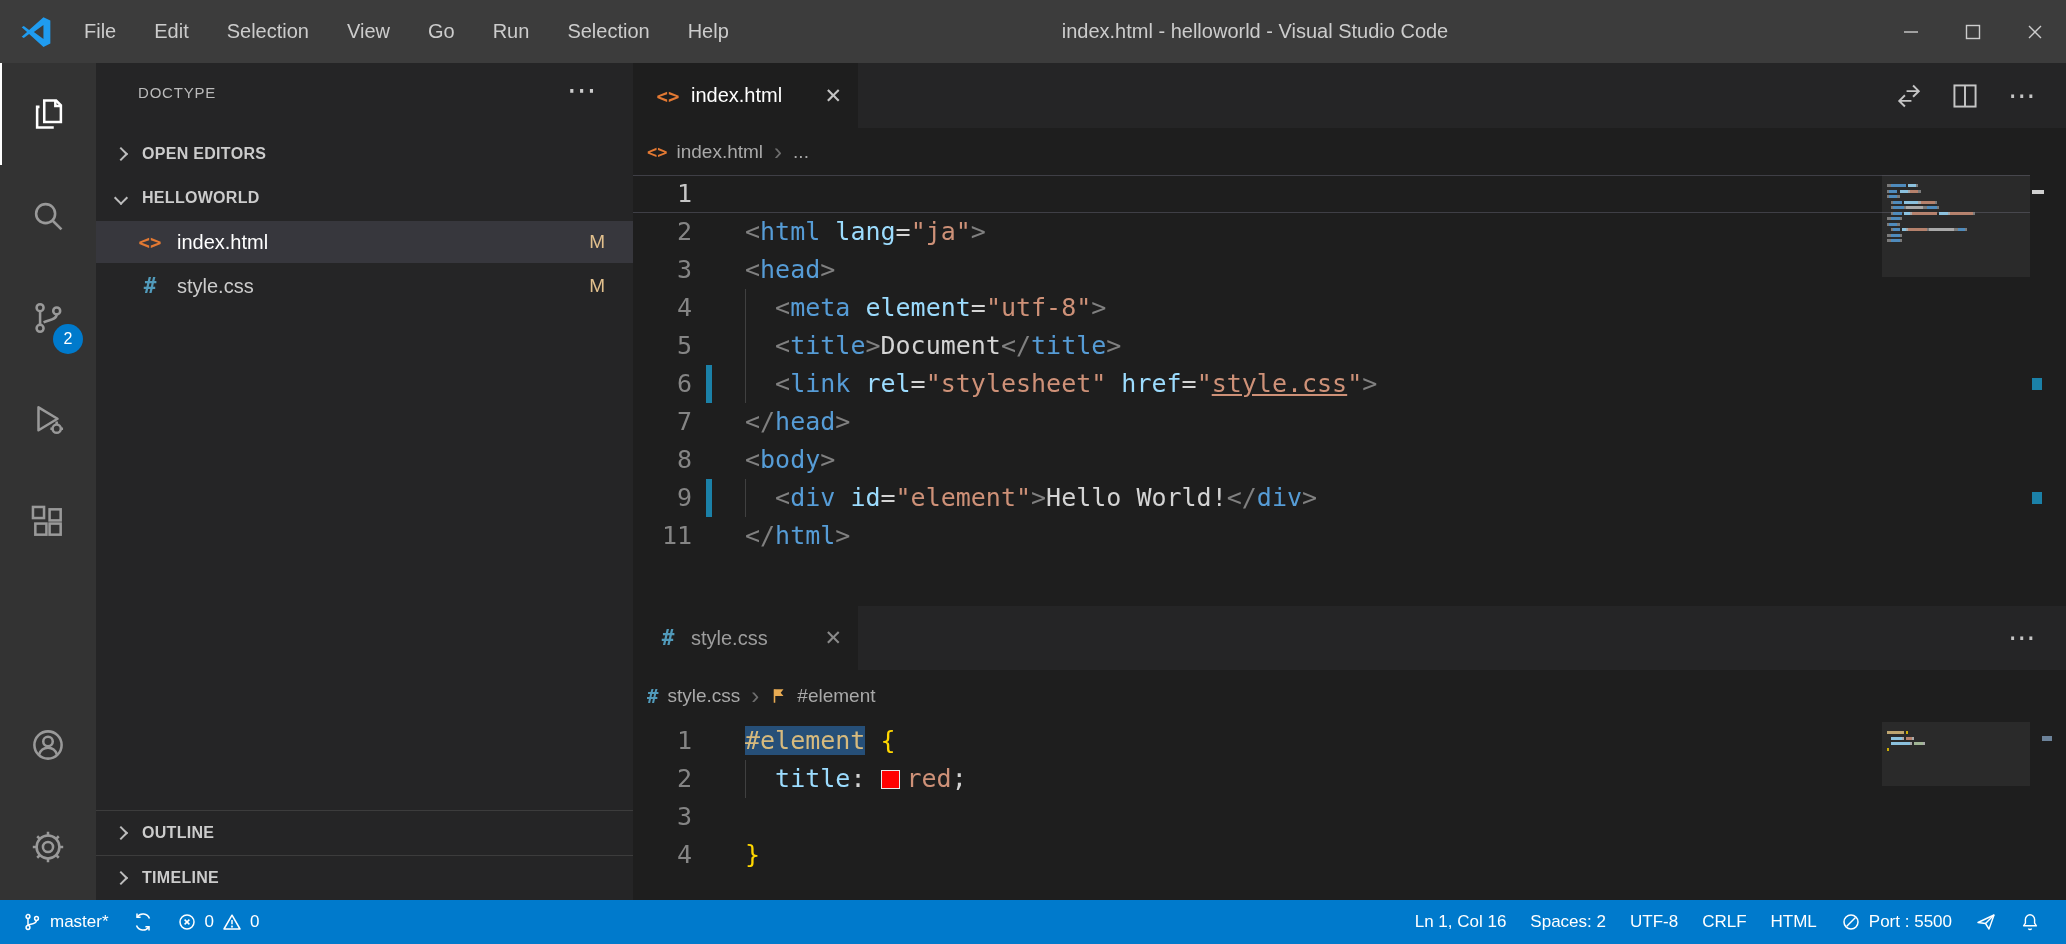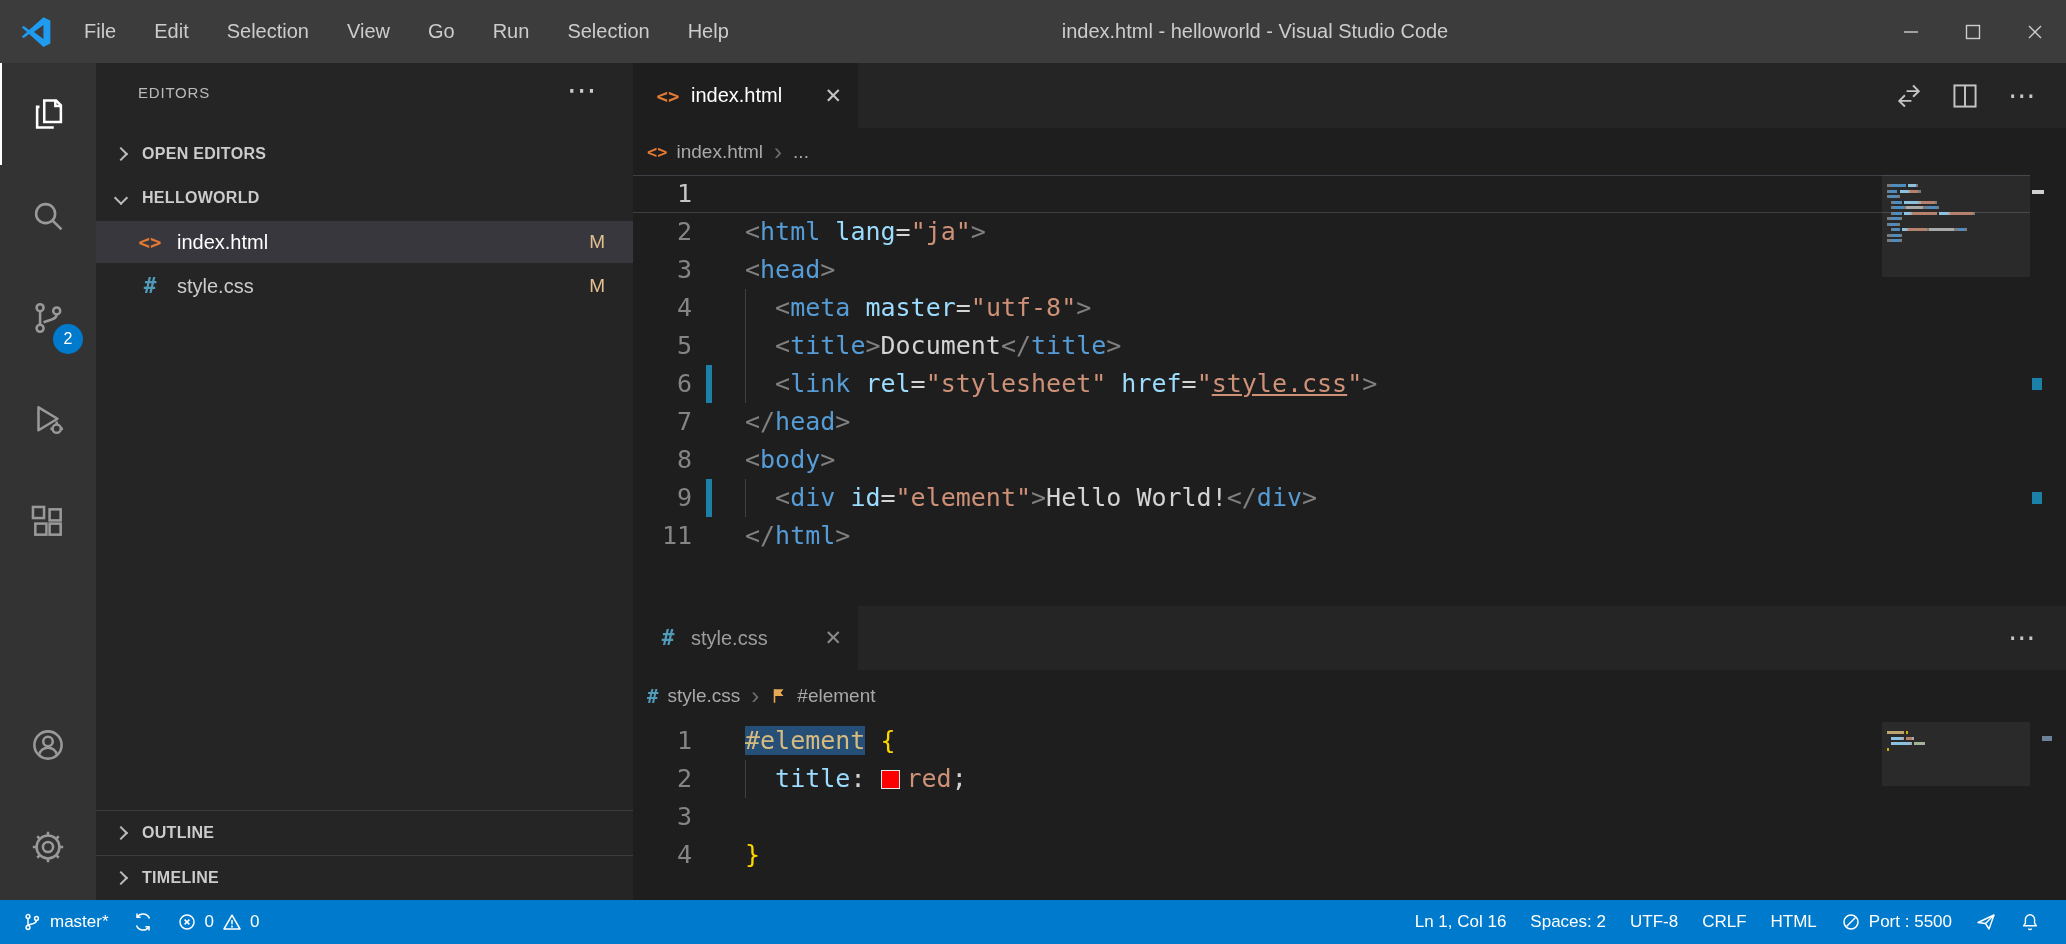--- a/index.html
+++ b/index.html
@@ -202,21 +202,21 @@
           <circle cx="12" cy="12" r="3.2"></circle>
             <circle cx="12" cy="12" r="7.2"></circle>
           <path d="M12 2.4v3M12 18.6v3M2.4 12h3M18.6 12h3M5.2 5.2l2.1 2.1M16.7 16.7l2.1 2.1M18.8 5.2l-2.1 2.1M7.3 16.7l-2.1 2.1"></path>
         </svg>
       </div>
     </div>
   </div>
 
   <div class="sidebar">
     <div class="sb-header">
-      <span class="sb-title">EDITORS</span>
+      <span class="sb-title">DOCTYPE</span>
       <span class="sb-more">⋯</span>
     </div>
     <div class="sb-row" style="top:70px">
       <span class="chev right"></span>
       <span class="sb-section-label">OPEN EDITORS</span>
     </div>
     <div class="sb-row" style="top:114px">
       <span class="chev down"></span>
       <span class="sb-section-label">HELLOWORLD</span>
     </div>
@@ -263,21 +263,21 @@
     <div class="breadcrumb top">
       <span class="bc-icon icon-html">&lt;&gt;</span>
       <span>index.html</span>
       <span class="bc-sep">›</span>
       <span>...</span>
     </div>
     <div class="codeview top">
         <div class="code-line current"><span class="ln active">1</span><span class="gut"></span></div>
         <div class="code-line"><span class="ln">2</span><span class="gut"></span><span class="code"><span class="tk-punct">&lt;</span><span class="tk-tag">html</span><span class="tk-plain"> </span><span class="tk-attr">lang</span><span class="tk-plain">=</span><span class="tk-str">"ja"</span><span class="tk-punct">&gt;</span></span></div>
         <div class="code-line"><span class="ln">3</span><span class="gut"></span><span class="code"><span class="tk-punct">&lt;</span><span class="tk-tag">head</span><span class="tk-punct">&gt;</span></span></div>
-        <div class="code-line guide"><span class="ln">4</span><span class="gut"></span><span class="code"><span class="tk-plain">  </span><span class="tk-punct">&lt;</span><span class="tk-tag">meta</span><span class="tk-plain"> </span><span class="tk-attr">master</span><span class="tk-plain">=</span><span class="tk-str">"utf-8"</span><span class="tk-punct">&gt;</span></span></div>
+        <div class="code-line guide"><span class="ln">4</span><span class="gut"></span><span class="code"><span class="tk-plain">  </span><span class="tk-punct">&lt;</span><span class="tk-tag">meta</span><span class="tk-plain"> </span><span class="tk-attr">element</span><span class="tk-plain">=</span><span class="tk-str">"utf-8"</span><span class="tk-punct">&gt;</span></span></div>
         <div class="code-line guide"><span class="ln">5</span><span class="gut"></span><span class="code"><span class="tk-plain">  </span><span class="tk-punct">&lt;</span><span class="tk-tag">title</span><span class="tk-punct">&gt;</span><span class="tk-plain">Document</span><span class="tk-punct">&lt;/</span><span class="tk-tag">title</span><span class="tk-punct">&gt;</span></span></div>
         <div class="code-line guide"><span class="ln">6</span><span class="gut mod"></span><span class="code"><span class="tk-plain">  </span><span class="tk-punct">&lt;</span><span class="tk-tag">link</span><span class="tk-plain"> </span><span class="tk-attr">rel</span><span class="tk-plain">=</span><span class="tk-str">"stylesheet"</span><span class="tk-plain"> </span><span class="tk-attr">href</span><span class="tk-plain">=</span><span class="tk-str">"</span><span class="tk-str tk-u">style.css</span><span class="tk-str">"</span><span class="tk-punct">&gt;</span></span></div>
         <div class="code-line"><span class="ln">7</span><span class="gut"></span><span class="code"><span class="tk-punct">&lt;/</span><span class="tk-tag">head</span><span class="tk-punct">&gt;</span></span></div>
         <div class="code-line"><span class="ln">8</span><span class="gut"></span><span class="code"><span class="tk-punct">&lt;</span><span class="tk-tag">body</span><span class="tk-punct">&gt;</span></span></div>
         <div class="code-line guide"><span class="ln">9</span><span class="gut mod"></span><span class="code"><span class="tk-plain">  </span><span class="tk-punct">&lt;</span><span class="tk-tag">div</span><span class="tk-plain"> </span><span class="tk-attr">id</span><span class="tk-plain">=</span><span class="tk-str">"element"</span><span class="tk-punct">&gt;</span><span class="tk-plain">Hello World!</span><span class="tk-punct">&lt;/</span><span class="tk-tag">div</span><span class="tk-punct">&gt;</span></span></div>
         <div class="code-line"><span class="ln">11</span><span class="gut"></span><span class="code"><span class="tk-punct">&lt;/</span><span class="tk-tag">html</span><span class="tk-punct">&gt;</span></span></div>
       </div>
     <div class="minimap top">
       <div class="mm-slider"></div>
       <div class="mm-lines">

